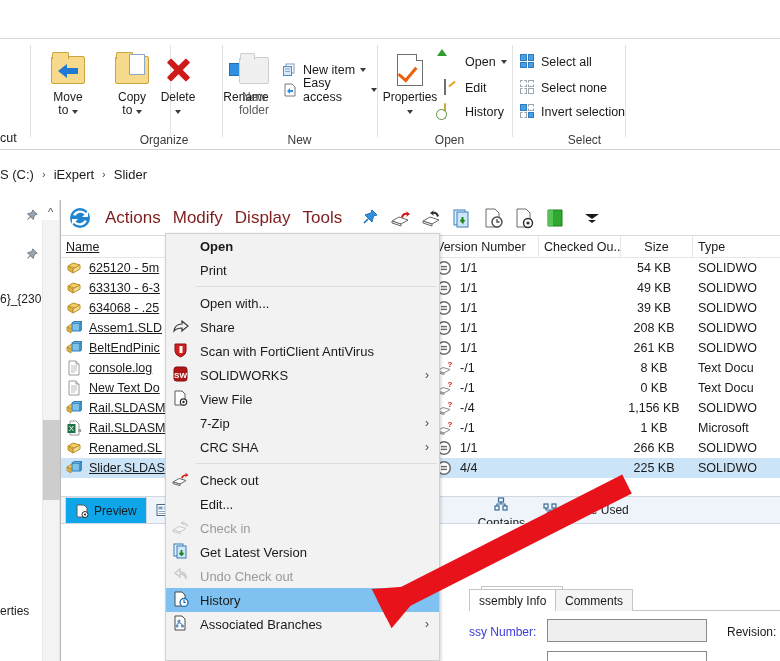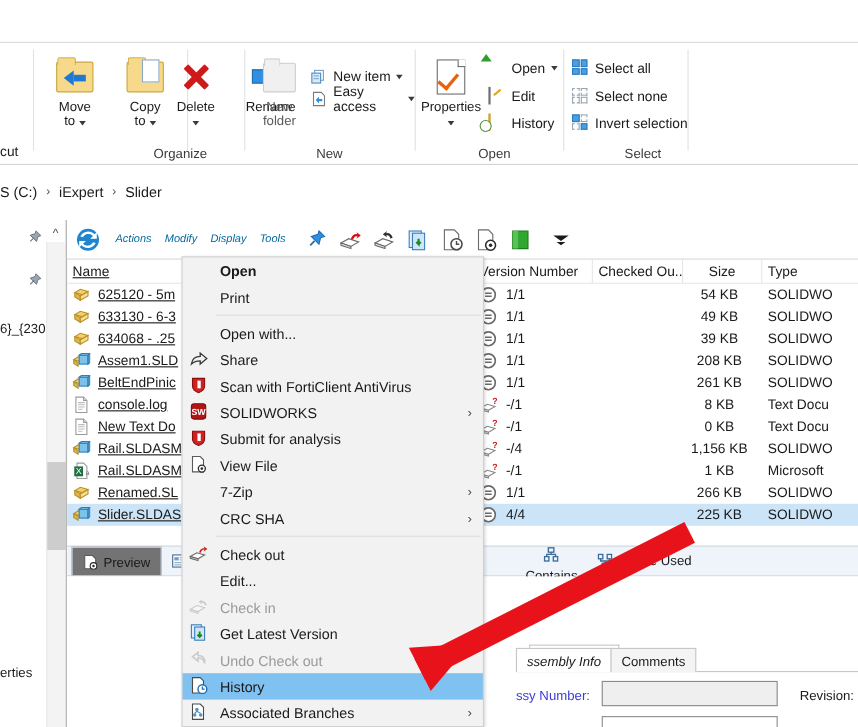--- a/index.html
+++ b/index.html
@@ -109,21 +109,21 @@
   .pin svg { width:14px;height:14px; }
   .vscroll-up { position:absolute; left:42px; top:204px; width:17px; height:16px; display:flex;align-items:center;justify-content:center;color:#4a4a4a;font-size:11px;}
   .rail-txt { position:absolute; font-size:12px; color:#1a1a1a; }
   .rail-scroll { position:absolute; left:42px; top:220px; width:17px; height:441px; background:#f3f3f3; border-left:1px solid #e8e8e8;}
   .rail-thumb { position:absolute; left:0; top:200px; width:17px; height:80px; background:#cdcdcd; }
 
   
   .panel { position: absolute; left: 60px; top: 200px; width: 720px; height: 461px; background: #ffffff; border-left: 1px solid #b8b8b8; }
   .toolbar2 { position:absolute; left:0; top:0; width:720px; height:36px; background:#fff; border-bottom:1px solid #dadada; display:flex; align-items:center; padding-left:6px; gap:0; }
   .tb-logo { width:26px;height:24px; margin-right:6px; }
-  .tb-menu { font-size:10px; color:#0369a1; padding:0 6px; cursor:default;font-style:italic; }
+  .tb-menu { font-size:17px; color:#7f1d1d; padding:0 6px; cursor:default; }
   .tb-icons { display:flex; align-items:center; gap:9px; margin-left:10px; }
   .tb-ic { width:22px; height:22px; position:relative; }
 
   
   .filelist { position:absolute; left:0; top:36px; width:720px; height:260px; }
   .fl-head { display:flex; height:22px; align-items:center; font-size:12.5px; color:#1a1a1a; border-bottom:1px solid #e6e6e6; }
   .fl-head div { padding: 0 5px; border-right:1px solid #e6e6e6; height:22px; line-height:22px; overflow:hidden; white-space:nowrap; }
   .fl-row { display:flex; height:20px; align-items:center; font-size:12.5px; white-space:nowrap; }
   .fl-row.sel { background:#cce4f7; }
   .c-name { width: 205px; display:flex; align-items:center; gap:7px; padding-left:5px; overflow:hidden;text-decoration:underline; }
@@ -131,21 +131,21 @@
   .c-ver { width: 108px; display:flex; align-items:center; gap:8px; padding-left:5px; }
   .c-chk { width: 82px; }
   .c-size { width: 72px; text-align:center; padding-right:6px; }
   .c-type { width: 88px; padding-left:5px; overflow:hidden; }
 
   .ic16 { width:16px;height:16px; flex:0 0 16px; position:relative; }
 
   
   .btabs { position:absolute; left:0; top:296px; width:720px; height:28px; background:#eef4fa; border-top:1px solid #cfd8e0; border-bottom:1px solid #cfd8e0; display:flex; align-items:center; }
   .btab { display:flex; align-items:center; gap:5px; font-size:12px; color:#1a1a1a; padding:0 9px; height:26px; }
-  .btab.active { background:#737373; border:1px solid #cfd8e0; border-bottom:none; }
+  .btab.active { background:#0ea5e9; border:1px solid #cfd8e0; border-bottom:none; }
   .btab-sq { width:14px;height:14px; position:relative; }
 
   .lower-area { position:absolute; left:0; top:324px; width:720px; height:137px; background:#fff; }
   .preview-box { position:absolute; left:125px; top:24px; width:200px; height:113px; background:#dce8f5; border:1px solid #b9cbdd; }
 
   .card-tabrow { position:absolute; left:420px; top:60px; height:26px; display:flex; align-items:flex-end; }
   .card-tab { display:flex;align-items:center;gap:6px; height:24px; padding:0 10px; font-size:12px; font-weight:bold; background:#fff; border:1px solid #c6c6c6; border-bottom:none; }
   .flag-ic { width:13px;height:12px;position:relative; }
 
   .card-area { position:absolute; left:408px; top:86px; width:312px; height:75px; background:#fff; border-top:1px solid #c6c6c6; }
@@ -768,21 +768,21 @@
                 <line x1="2" y1="1" x2="2" y2="11" stroke="#1a6aa8" stroke-width="2"></line>
                 <path d="M3 2 h6 v5 H3Z" fill="#3b9fd8"></path>
                 <circle cx="8.5" cy="4.5" r="2" fill="#0e4f7a"></circle>
               </svg>
           </span>
           <span>Default</span>
         </div>
       </div>
 
       <div class="card-area">
-        <div class="ctab on" style="left:0px; top:-22px;font-style:italic;">ssembly Info</div>
+        <div class="ctab on" style="left:0px; top:-22px;">ssembly Info</div>
         <div class="ctab" style="left:86px; top:-22px;">Comments</div>
 
         <div class="fld-label" style="left:0px; top:14px;">ssy Number:</div>
         <input class="fld-input" style="left: 78px; top: 8px; width: 160px; height: 23px;" type="text" readonly="" value="">
         <div class="fld-label" style="left:258px; top:14px; color:#1a1a1a;">Revision:</div>
 
         <div class="fld-input" style="left:78px; top:40px; width:160px; height:23px; background:#fff;"></div>
       </div>
     </div>
   </div>
@@ -814,27 +814,20 @@
           </svg></span>
         <span class="cm-lbl">Scan with FortiClient AntiVirus</span>
       </div>
       <div class="cm-item">
         <span class="cm-ic"><svg viewBox="0 0 18 16" width="18" height="16">
             <rect x="2" y="1" width="13" height="14" rx="2.5" fill="#b31414" stroke="#7d0c0c"></rect>
             <text x="8.5" y="11.5" font-size="8" font-weight="bold" fill="#fff" text-anchor="middle" font-family="Liberation Sans">SW</text>
           </svg></span>
         <span class="cm-lbl">SOLIDWORKS</span>
         <span class="cm-arrow">›</span>
-      </div>
-      <div class="cm-item">
-        <span class="cm-ic"><svg viewBox="0 0 18 16" width="18" height="16">
-            <path d="M3 2 h11 v7 q0 4 -5.5 6 Q3 13 3 9Z" fill="#d02020" stroke="#8b0f0f"></path>
-            <rect x="7.5" y="4" width="3" height="7" fill="#fff"></rect>
-          </svg></span>
-        <span class="cm-lbl">Submit for analysis</span>
       </div>
       <div class="cm-item">
         <span class="cm-ic"><svg viewBox="0 0 18 16" width="18" height="16">
             <path d="M3 1 h7 l3 3 v11 H3Z" fill="#fff" stroke="#5a5a5a"></path>
             <circle cx="11.5" cy="12" r="3.2" fill="#fff" stroke="#2a2a2a" stroke-width="1.2"></circle>
             <circle cx="11.5" cy="12" r="1.2" fill="#2a2a2a"></circle>
           </svg></span>
         <span class="cm-lbl">View File</span>
       </div>
       <div class="cm-item">

